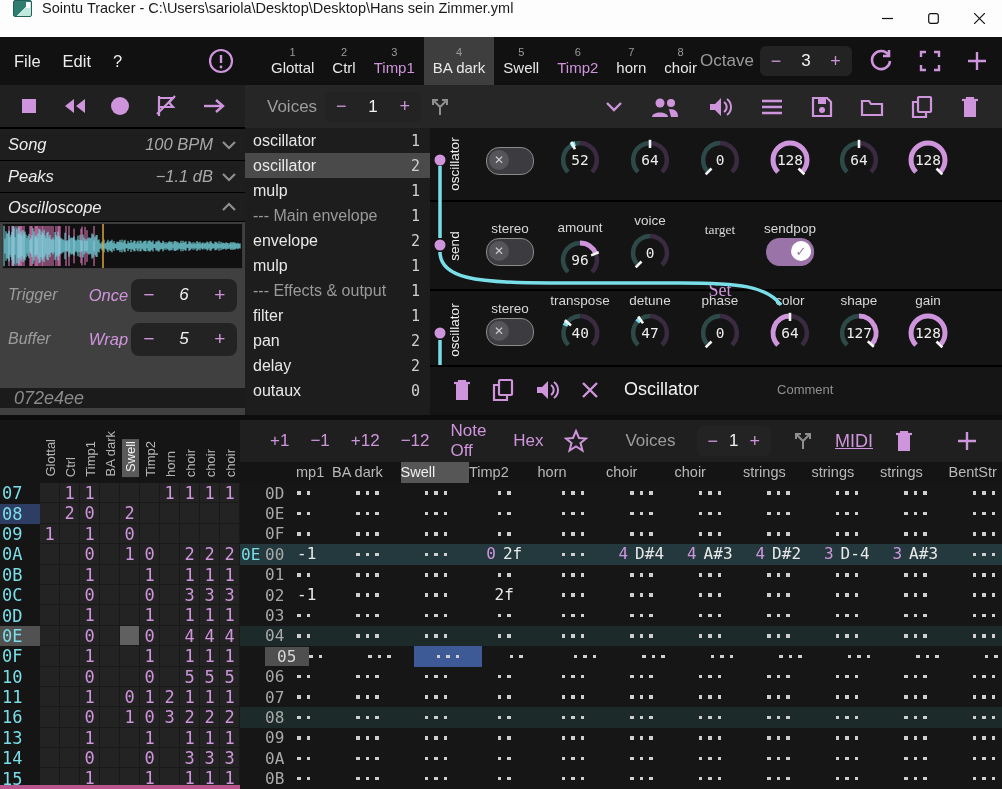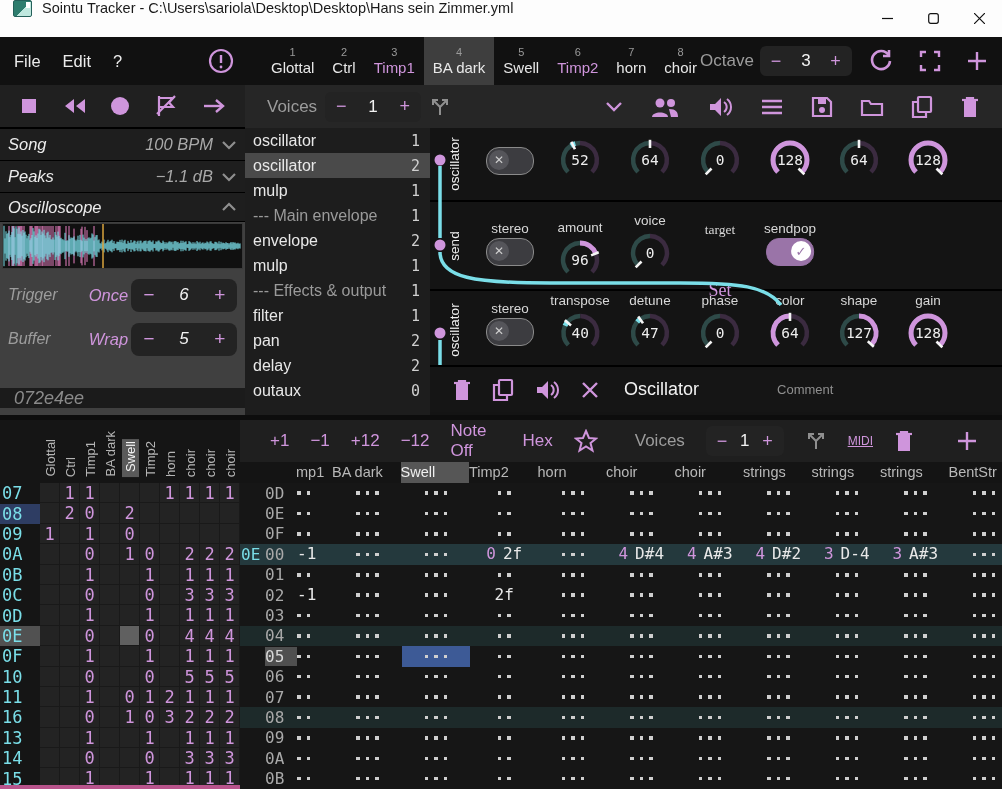--- a/index.html
+++ b/index.html
@@ -103,21 +103,21 @@
   .te-heads{height:21px;background:#141414;position:relative;display:flex;padding-left:56px;font-size:14.5px;color:#b8b8b8;}
   .te-h{width:68.5px;flex:none;white-space:nowrap;overflow:visible;line-height:21px;}
   .te-h.first{width:36px;}
   .te-h.selt{background:#565656;color:#f0f0f0;}
   .te-rows{position:relative;}
   .t-row{display:flex;height:20.4px;align-items:center;}
   .t-row.beat{background:#1d2a2a;}
   .t-row.playing{background:#24393d;}
   .t-pat{width:24px;font-size:16px;color:#7adee8;padding-left:1px;flex:none;}
   .t-num{width:32px;font-size:16px;color:#a9a9a9;flex:none;}
-  .t-num.curnum{background:#4f4f4f;color:#d8d8d8;}
+  .t-num.curnum{background:#4f4f4f;color:#d8d8d8;padding-left:12px;}
   .t-cell{width:68.5px;flex:none;text-align:center;font-size:16px;color:#e8e8e8;height:20.4px;line-height:20.4px;position:relative;}
   .t-cell.first{width:36px;text-align:left;}
   .t-cell .pfx{color:#cf95dc;margin-right:7px;}
   .t-cell.cur{background:#3d5a96;}
   .dots{display:inline-flex;gap:6px;align-items:center;height:100%;vertical-align:top;}
   .dot{width:3.5px;height:3.5px;background:#cfcfcf;display:inline-block;}
 </style>
 </head>
 <body>
 
@@ -855,21 +855,21 @@
         <span class="pm">−</span>
         <span class="pv">1</span>
         <span class="pm">+</span>
       </div>
       <span class="icon gray">
           <svg width="22" height="20" viewBox="0 0 22 20" fill="none" stroke="currentColor" stroke-width="2">
             <path d="M11,18 V10 M11,10 L4,3 M11,10 L18,3" stroke-width="2"></path>
             <path d="M4,8 V3 H9 M13,3 H18 V8" stroke-width="2"></path>
           </svg>
         </span>
-      <span class="te-btn" style="font-size:12px;text-decoration:underline;">MIDI</span>
+      <span class="te-btn" style="font-size:18px;text-decoration:underline;">MIDI</span>
       <div class="te-right">
         <span class="icon">
             <svg width="20" height="24" viewBox="0 0 20 24" fill="none" stroke="currentColor" stroke-width="2">
               <path d="M2,5 H18" stroke-width="2.2"></path>
               <path d="M7,5 V3 H13 V5" stroke-width="2.2"></path>
               <path d="M4,5 L4,22 H16 L16,5" fill="currentColor" stroke="none"></path>
             </svg>
           </span>
         <span class="icon">
             <svg width="22" height="22" viewBox="0 0 22 22" fill="none" stroke="currentColor" stroke-width="2">

